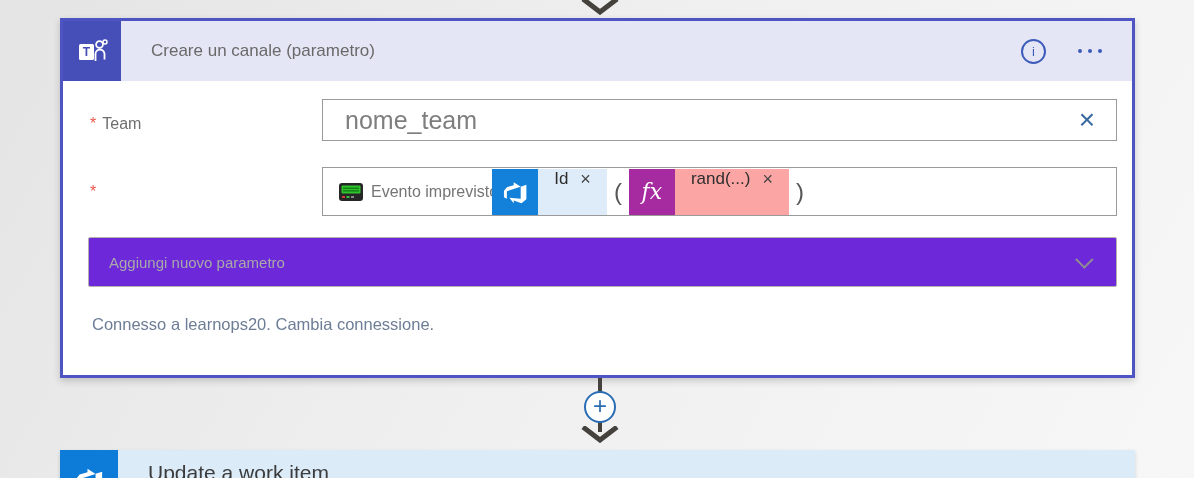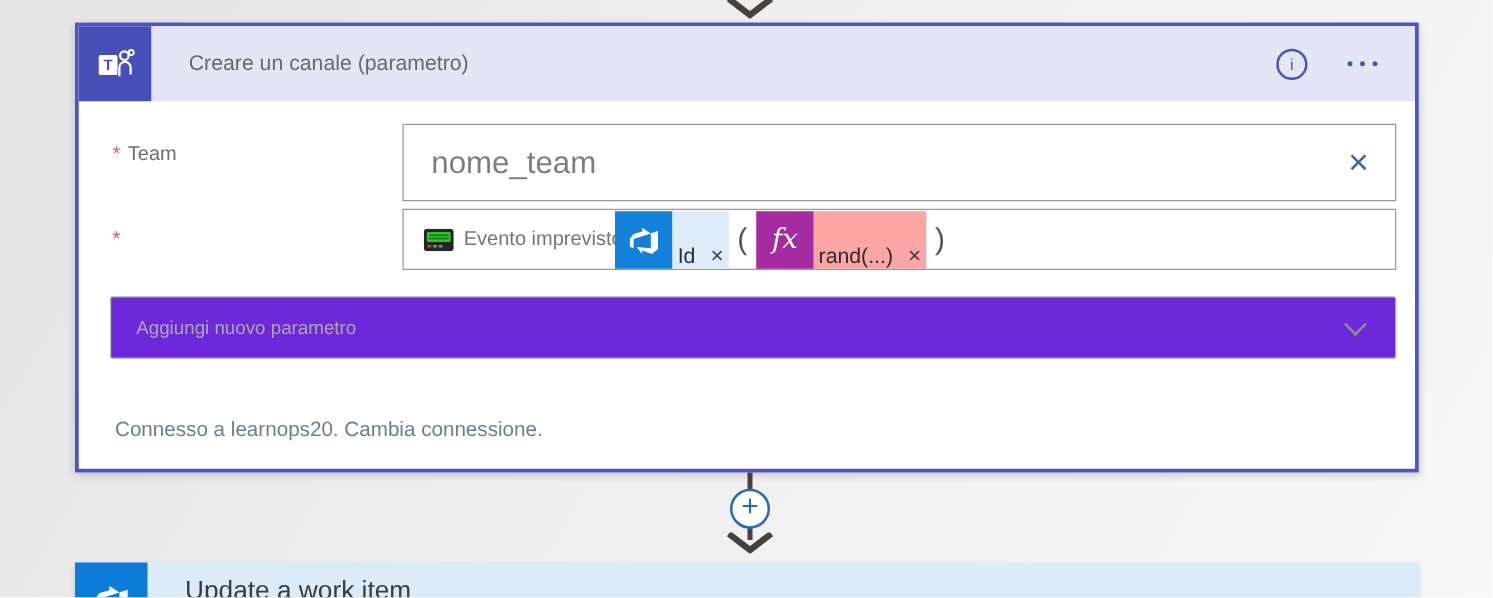--- a/index.html
+++ b/index.html
@@ -37,21 +37,21 @@
   }
   .menu-dots { display:flex; gap:6px; cursor:pointer; }
   .menu-dots i { width:4px; height:4px; border-radius:50%; background:#3d5cba; }
 
   
   .field-label { position:absolute; left:27px; display:flex; align-items:center; gap:6px; color:#6e6e6e; font-size:16px; }
   .req { color:#e8564b; }
   .lbl-team { top:78px; height:50px; }
   .lbl-display { top:146px; height:49px; }
 
-  .team-input-wrap { position:absolute; left:259px; top:78px; width:795px; height:62px; }
+  .team-input-wrap { position:absolute; left:259px; top:78px; width:795px; height:42px; }
   .team-input {
     width:100%; height:100%; border:1px solid #9a9a9a; background:#fff;
     font-family:"Liberation Sans", sans-serif; font-size:25px; color:#7e7e7e;
     padding:0 60px 0 22px; outline:none;
   }
   .clear-x {
     position:absolute; right:22px; top:50%; transform:translateY(-50%);
     color:#38689d; font-size:28px; font-weight:300; line-height:1; cursor:pointer;
   }
 
@@ -60,35 +60,35 @@
     border:1px solid #9a9a9a; background:#fff; display:flex; align-items:center;
     padding-left:16px; cursor:text;
   }
   .pager-icon { display:flex; align-items:center; margin-right:8px; }
   .typed-text { color:#757575; font-size:16px; white-space:nowrap; margin-right:-6px; }
   .token { display:flex; align-items:stretch; height:46px; cursor:pointer; position:relative; z-index:1; }
   .tok-icon { width:46px; display:flex; align-items:center; justify-content:center; flex:0 0 46px; }
   .tok-icon.devops { background:#1380da; }
   .tok-icon.fx { background:#a62aa0; color:#fff; font-family:"DejaVu Serif", serif; font-size:22px; }
   .tok-icon.fx em { font-style:italic; }
-  .tok-body { display:flex; align-items:flex-end; gap:12px; padding:0 4px; font-size:17px; color:#2d2d2d; }
+  .tok-body { display:flex; align-items:flex-start; gap:12px; padding:0 16px; font-size:17px; color:#2d2d2d; }
   .token-dynamic .tok-body { background:#deecf9; }
   .token-expr .tok-body { background:#fca5a5; }
   .tok-x { font-size:18px; color:#444; cursor:pointer; }
   .paren { color:#565656; font-size:24px; font-weight:300; margin:0 7px; }
 
   .param-dropdown {
     position:absolute; left:25px; top:216px; width:1029px; height:50px;
     border:1px solid #b3b0ad; border-radius:2px; background:#6d28d9;
     display:flex; align-items:center; padding:0 28px 0 20px; cursor:pointer;
   }
   .param-placeholder { color:#a9a9a9; font-size:15px; flex:1; }
   .chevron-down { width:13px; height:13px; border-right:2px solid #8f8f8f; border-bottom:2px solid #8f8f8f; transform:rotate(45deg) translateY(-4px); }
 
-  .connection-line { position:absolute; left:29px; top:294px; font-size:16.5px; color:#6d7d95;margin-top:20px; }
+  .connection-line { position:absolute; left:29px; top:294px; font-size:16.5px; color:#6d7d95; }
   .connection-line a { color:#6d7d95; text-decoration:none; cursor:pointer; }
 
   
   .next-card {
     position:absolute; left:60px; top:450px; width:1075px; height:60px;
     background:#dcebf8; box-shadow:0 2px 4px rgba(0,0,0,.15);
     display:flex; align-items:stretch; cursor:pointer;
   }
   .devops-cell { width:58px; flex:0 0 58px; background:#0d7bd8; display:flex; align-items:center; justify-content:center; }
   .next-title { margin-left:30px; padding-top:11px; color:#3c3c3c; font-size:21px; }

